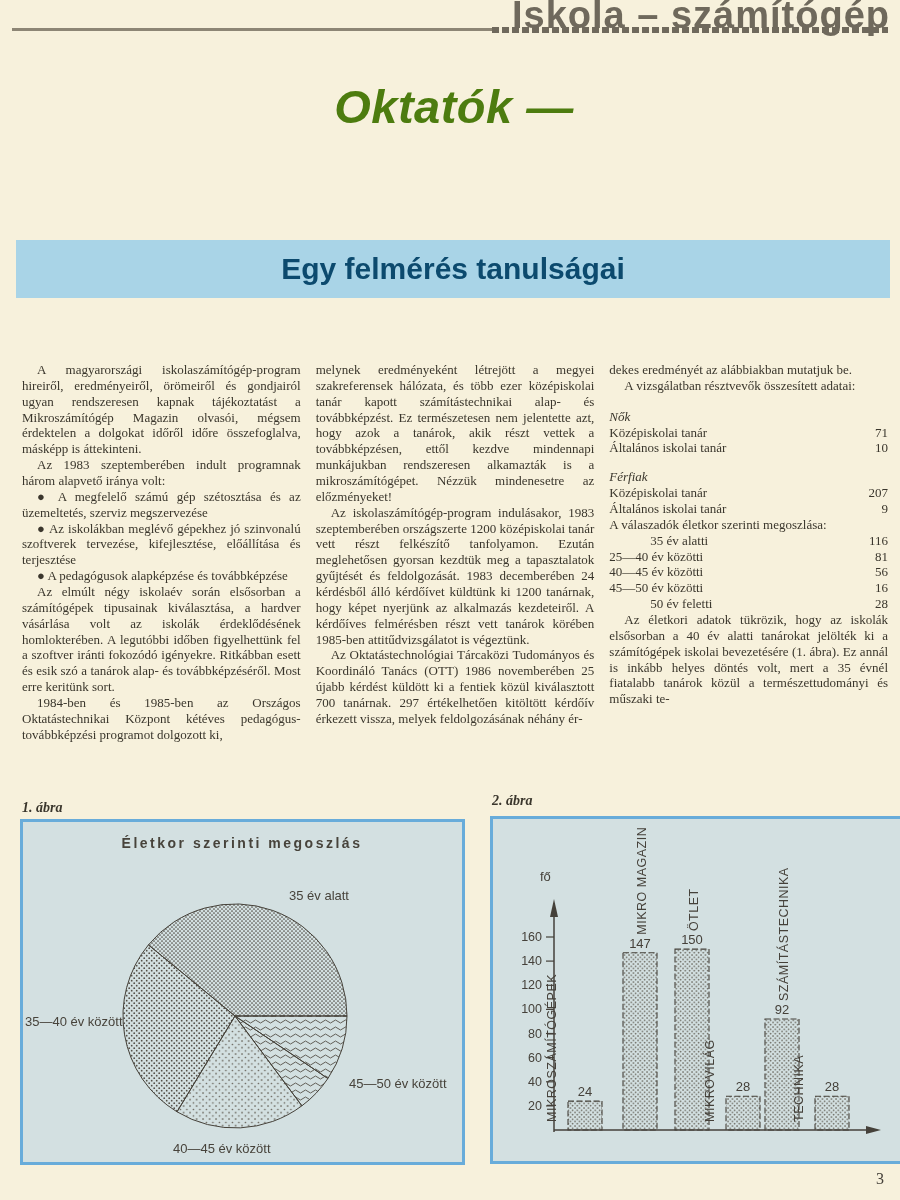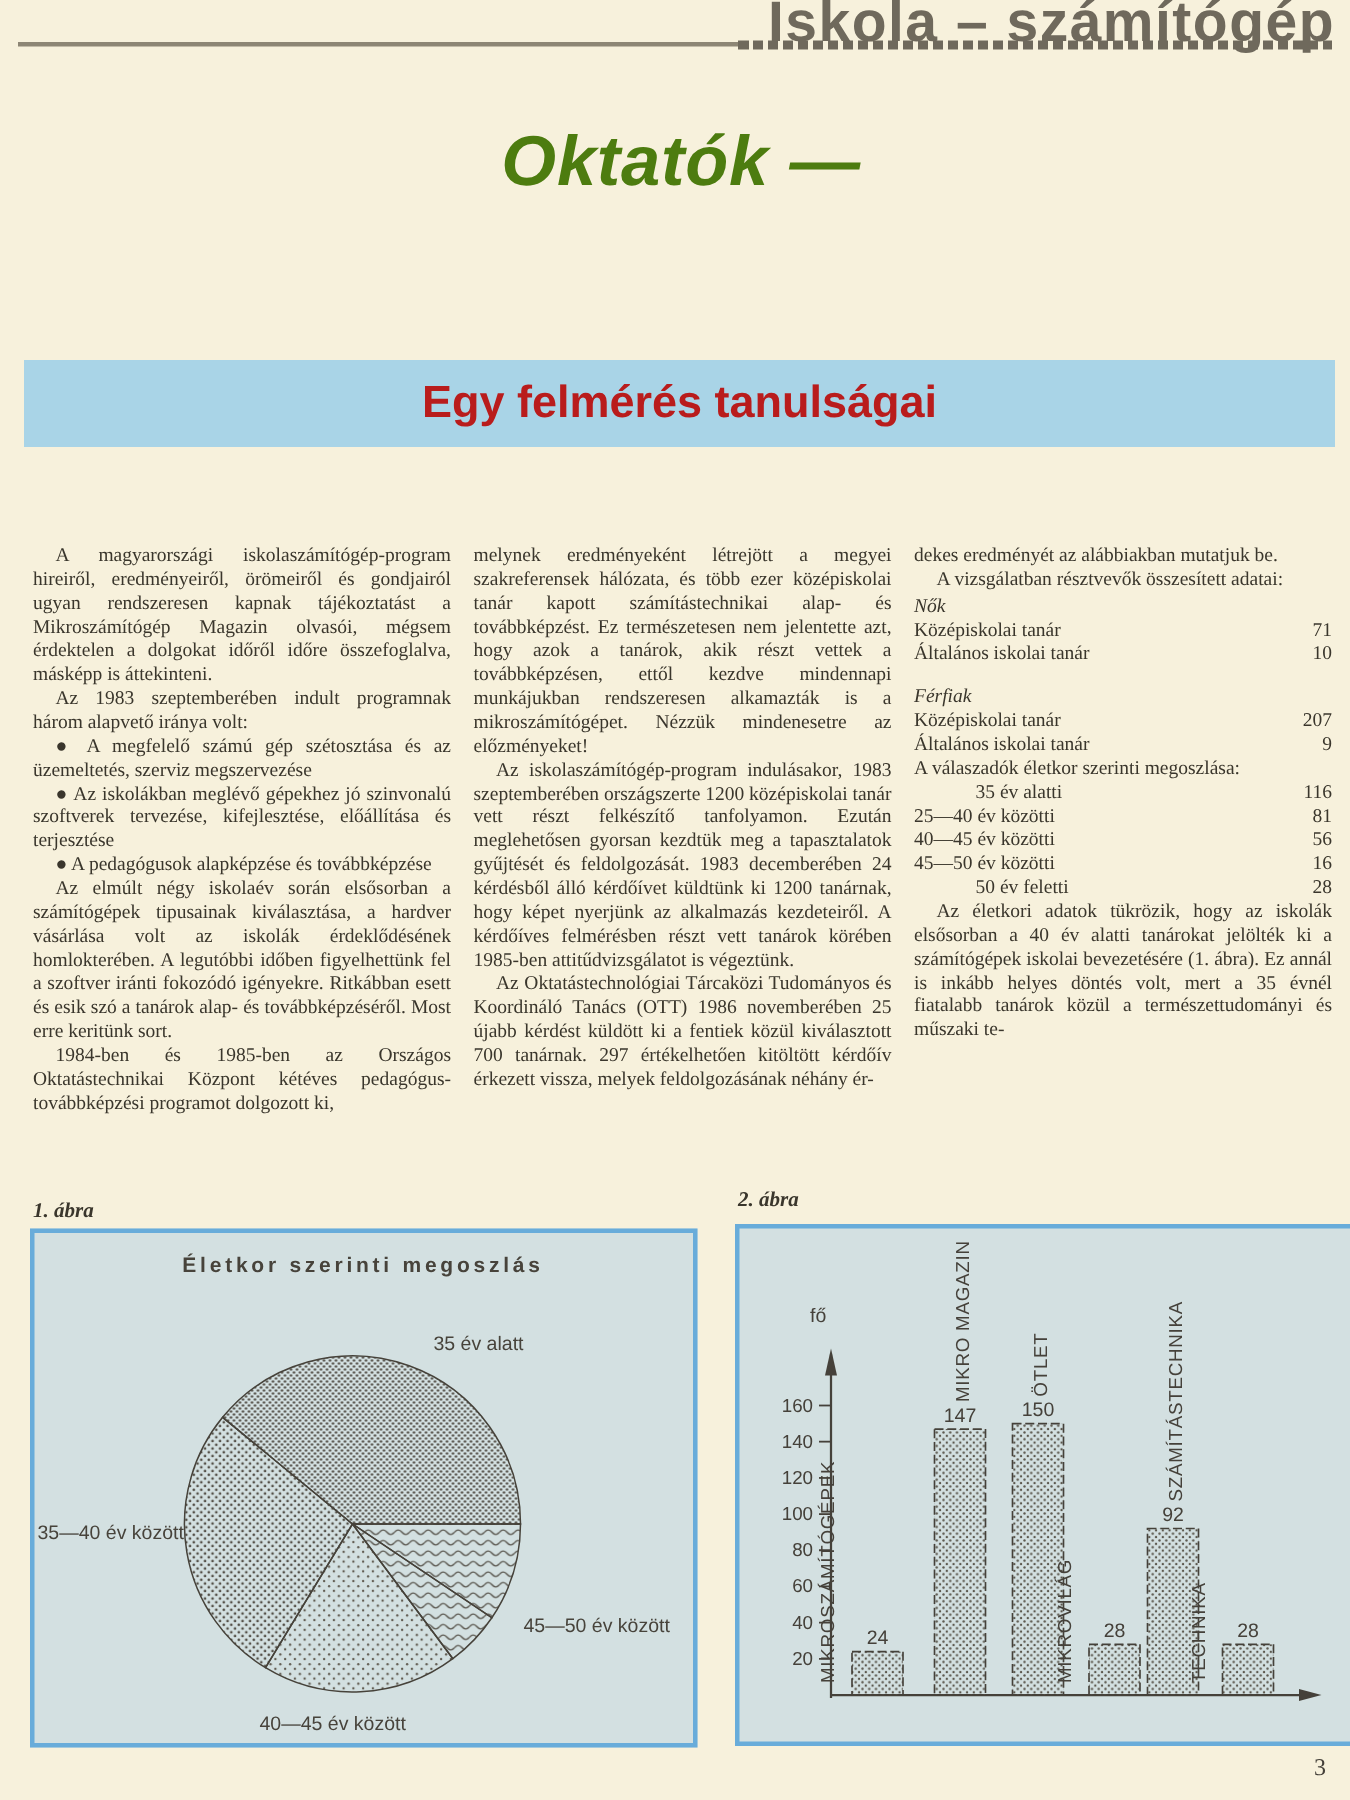--- a/index.html
+++ b/index.html
@@ -17,30 +17,30 @@
         background:repeating-linear-gradient(90deg,var(--logo) 0 7px,rgba(0,0,0,0) 7px 10px)}
   .masthead{right:10px;top:-6px;font-family:"Liberation Sans",sans-serif;
         font-weight:700;font-size:38px;letter-spacing:1px;color:var(--logo)}
 
   .title{left:4px;top:80px;width:100%;text-align:center;
         font-family:"Liberation Sans",sans-serif;font-style:italic;font-weight:700;
         font-size:47px;line-height:1.15;color:#4d7c0f;letter-spacing:.5px}
 
   .banner{left:16px;top:240px;width:874px;height:58px;background:var(--banner-bg)}
   .banner-text{width:100%;text-align:center;font-family:"Liberation Sans",sans-serif;
-        font-weight:700;font-size:30px;line-height:58px;color:#b91c1c}
+        font-weight:700;font-size:30px;line-height:58px;color:#0c4a6e}
 
   .columns{left:22px;top:362px;width:866px;height:438px;display:flex;gap:15px;overflow:hidden}
   .col{width:280px;font-size:13px;line-height:1.22;text-align:justify}
   .col p{margin:0}
   .indent{text-indent:15px}
 
   .stat-intro{margin-top:14px;text-indent:15px}
   .stat-group+.stat-group{margin-top:13px}
-  #stat-groups{margin-top:2px}
+  #stat-groups{margin-top:15px}
   .stat-group-title{font-style:italic}
   .stat-row{display:flex}
   .stat-row .stat-value{margin-left:auto}
   .stat-row.indent .stat-label{padding-left:26px}
   .age-head{margin-top:13px}
   .closing{margin-top:14px;text-indent:15px}
 
   .fig-label{font-style:italic;font-weight:700;font-size:14px}
   .fig-label.f1{left:22px;top:800px}
   .fig-label.f2{left:492px;top:793px}

